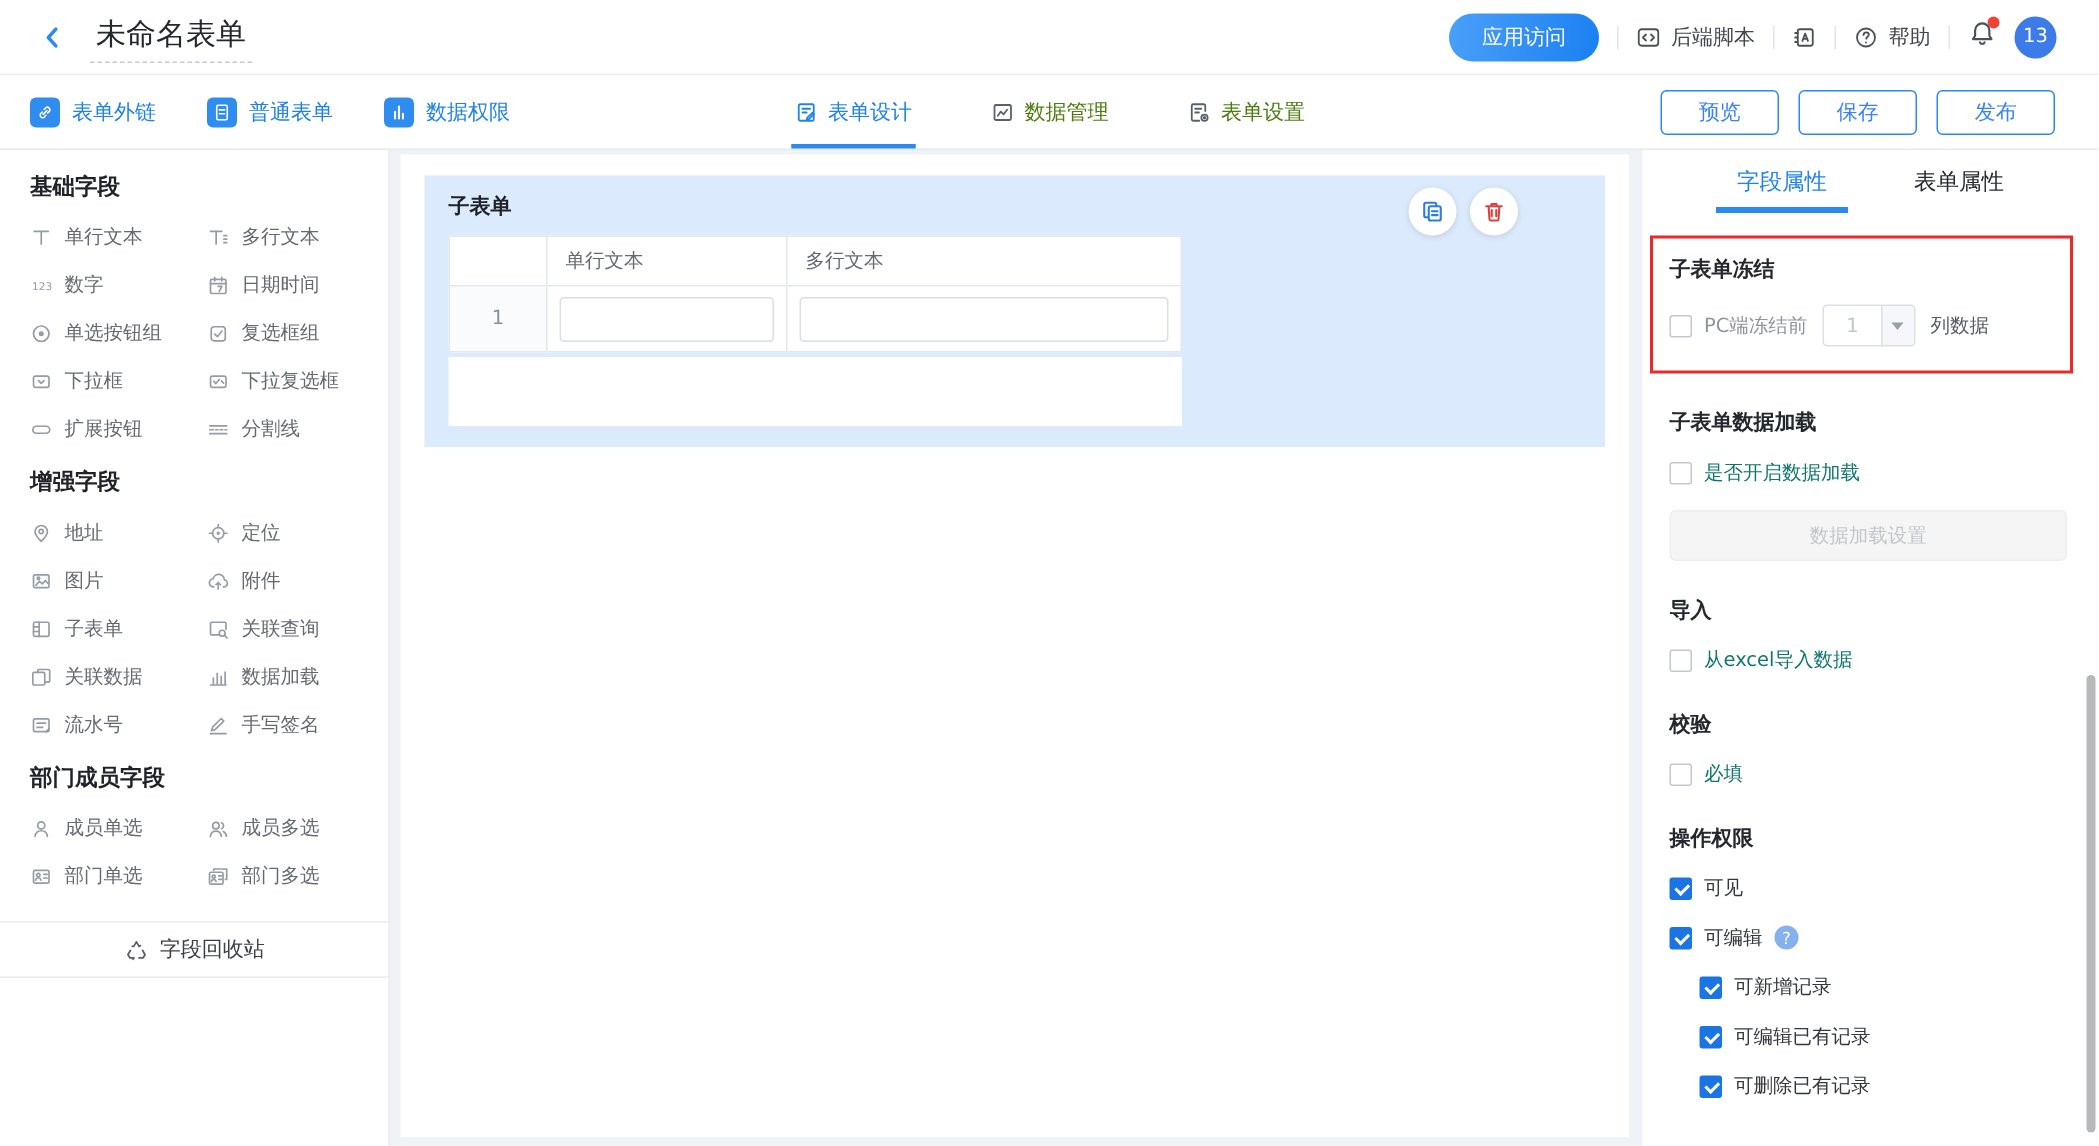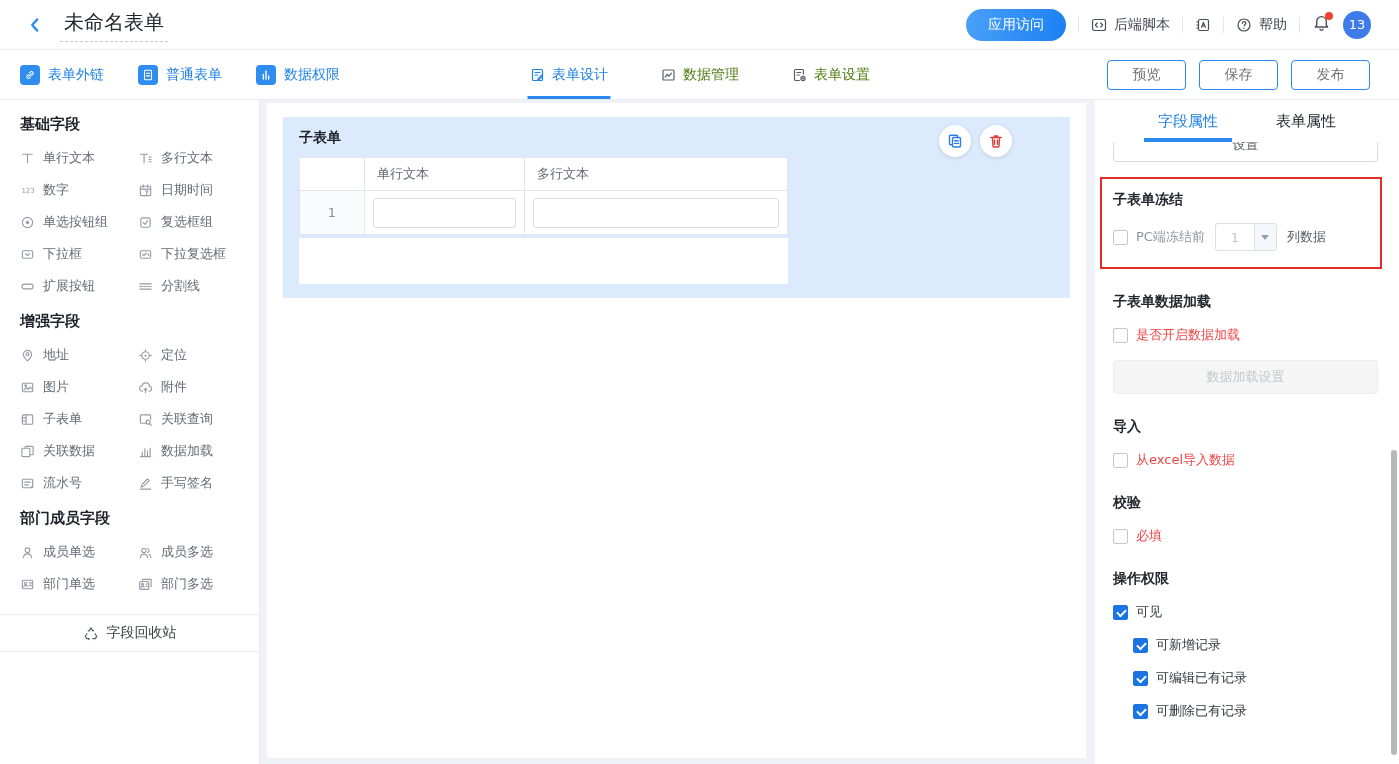--- a/index.html
+++ b/index.html
@@ -31,21 +31,21 @@
   .tb-left-item { display:flex; align-items:center; gap:8px; color:#1e82e8; font-size:14px; cursor:pointer; }
   .tb-badge { width:20px; height:20px; border-radius:4px; background:#2f8df0; color:#fff; display:flex; align-items:center; justify-content:center; }
   .tb-badge svg { width:14px; height:14px; }
   .tb-tabs { position:absolute; left:50%; top:0; transform:translateX(-50%); height:100%; display:flex; align-items:stretch; gap:52px; }
   .tb-tab { display:flex; align-items:center; gap:7px; font-size:14px; color:#4d7c0f; cursor:pointer; position:relative; }
   .tb-tab .icn { color:#5a6069; }
   .tb-tab.active { color:#1e82e8; }
   .tb-tab.active .icn { color:#1e82e8; }
   .tb-tab.active::after { content:""; position:absolute; left:-2px; right:-2px; bottom:0; height:3px; background:#2a8af0; }
   .tb-actions { display:flex; align-items:center; gap:13px; }
-  .tb-actions button { width:79px; height:30px; border:1px solid #2a8af0; border-radius:4px; background:#fff; color:#737373; font-size:14px; cursor:pointer; }
+  .tb-actions button { width:79px; height:30px; border:1px solid #2a8af0; border-radius:4px; background:#fff; color:#3b82f6; font-size:14px; cursor:pointer; }
 
   
   .main { display:flex; height:664px; }
 
   
   .sidebar { width:260px; border-right:1px solid #e8eaed; background:#fff; flex:none; }
   .side-inner { padding:15px 20px 0; }
   .side-sec-title { font-size:15px; font-weight:bold; color:#1f2329; margin:10px 0 8px; }
   .side-sec:first-child .side-sec-title { margin-top:0; }
   .side-grid { display:grid; grid-template-columns:118px 1fr; }
@@ -80,21 +80,21 @@
   .panel-tab { font-size:15px; color:#262a30; cursor:pointer; position:relative; height:100%; display:flex; align-items:center; }
   .panel-tab.active { color:#1e82e8; }
   .panel-tab.active::after { content:""; position:absolute; left:-14px; right:-14px; bottom:0; height:4px; background:#2a8af0; }
   .panel-body { padding:0 21px 0 18px; }
   .clip-box { height:20px; overflow:hidden; }
   .set-btn { height:34px; margin-top:-14px; border:1px solid #d8dadd; border-radius:3px; display:flex; align-items:center; justify-content:center; font-size:13px; color:#555b63; background:#fff; }
   .hl-box { border:2px solid #e62b2b; margin:15px -4px 0 -13px; padding:10px 10px 16px 11px; }
   .sec-title { font-size:14px; font-weight:bold; color:#23272e; margin:24px 0 14px; }
   .hl-box .sec-title { margin:2px 0 14px; }
   .chk-row { display:flex; align-items:center; margin-bottom:13px; min-height:20px; cursor:pointer; }
-  .chk-row .lbl { margin-left:8px; font-size:13px; color:#ef4444; }
+  .chk-row .lbl { margin-left:8px; font-size:13px; color:#0f766e; }
   .chk-row.on .lbl { color:#33373e; }
   .chk { width:15px; height:15px; border:1px solid #c3c8ce; border-radius:2px; background:#fff; flex:none; position:relative; }
   .chk-row.on .chk { background:#1b74e4; border-color:#1b74e4; }
   .chk-row.on .chk::after { content:""; position:absolute; left:3px; top:3.5px; width:7px; height:4px; border-left:2px solid #fff; border-bottom:2px solid #fff; transform:rotate(-45deg); }
   .sub-chks { margin-left:20px; }
   .freeze-row { display:flex; align-items:center; }
   .freeze-row .lbl { margin-left:8px; font-size:13px; color:#8f959e; }
   .freeze-select { display:flex; width:62px; height:28px; border:1px solid #dcdfe3; border-radius:3px; margin:0 10px; overflow:hidden; background:#fff; cursor:default; }
   .fs-val { flex:1; display:flex; align-items:center; justify-content:center; font-size:13px; color:#c0c4cc; }
   .fs-caret { width:22px; border-left:1px solid #dcdfe3; background:#f5f7fa; display:flex; align-items:center; justify-content:center; }
@@ -512,23 +512,20 @@
       </div>
     </div>
   </section>
 
   <aside class="panel">
     <div class="panel-tabs">
       <div class="panel-tab active">字段属性</div>
       <div class="panel-tab">表单属性</div>
     </div>
     <div class="panel-body">
-      <div class="clip-box">
-        <div class="set-btn">设置</div>
-      </div>
 
       <div class="hl-box">
         <div class="sec-title">子表单冻结</div>
         <div class="freeze-row">
           <label class="chk-row" style="margin-bottom:0">
             <span class="chk"></span>
             <span class="lbl">PC端冻结前</span>
           </label>
           <span class="freeze-select">
             <span class="fs-val">1</span>
@@ -554,20 +551,25 @@
       <div class="sec-title">校验</div>
       <label class="chk-row">
         <span class="chk"></span>
         <span class="lbl">必填</span>
       </label>
 
       <div class="sec-title">操作权限</div>
       <label class="chk-row on">
         <span class="chk"></span>
         <span class="lbl">可见</span>
+      </label>
+      <label class="chk-row on">
+        <span class="chk"></span>
+        <span class="lbl">可编辑</span>
+        <span class="help-dot">?</span>
       </label>
       <div class="sub-chks" id="perm-sub">
           <label class="chk-row on">
             <span class="chk"></span>
             <span class="lbl">可新增记录</span>
           </label>
           <label class="chk-row on">
             <span class="chk"></span>
             <span class="lbl">可编辑已有记录</span>
           </label>

